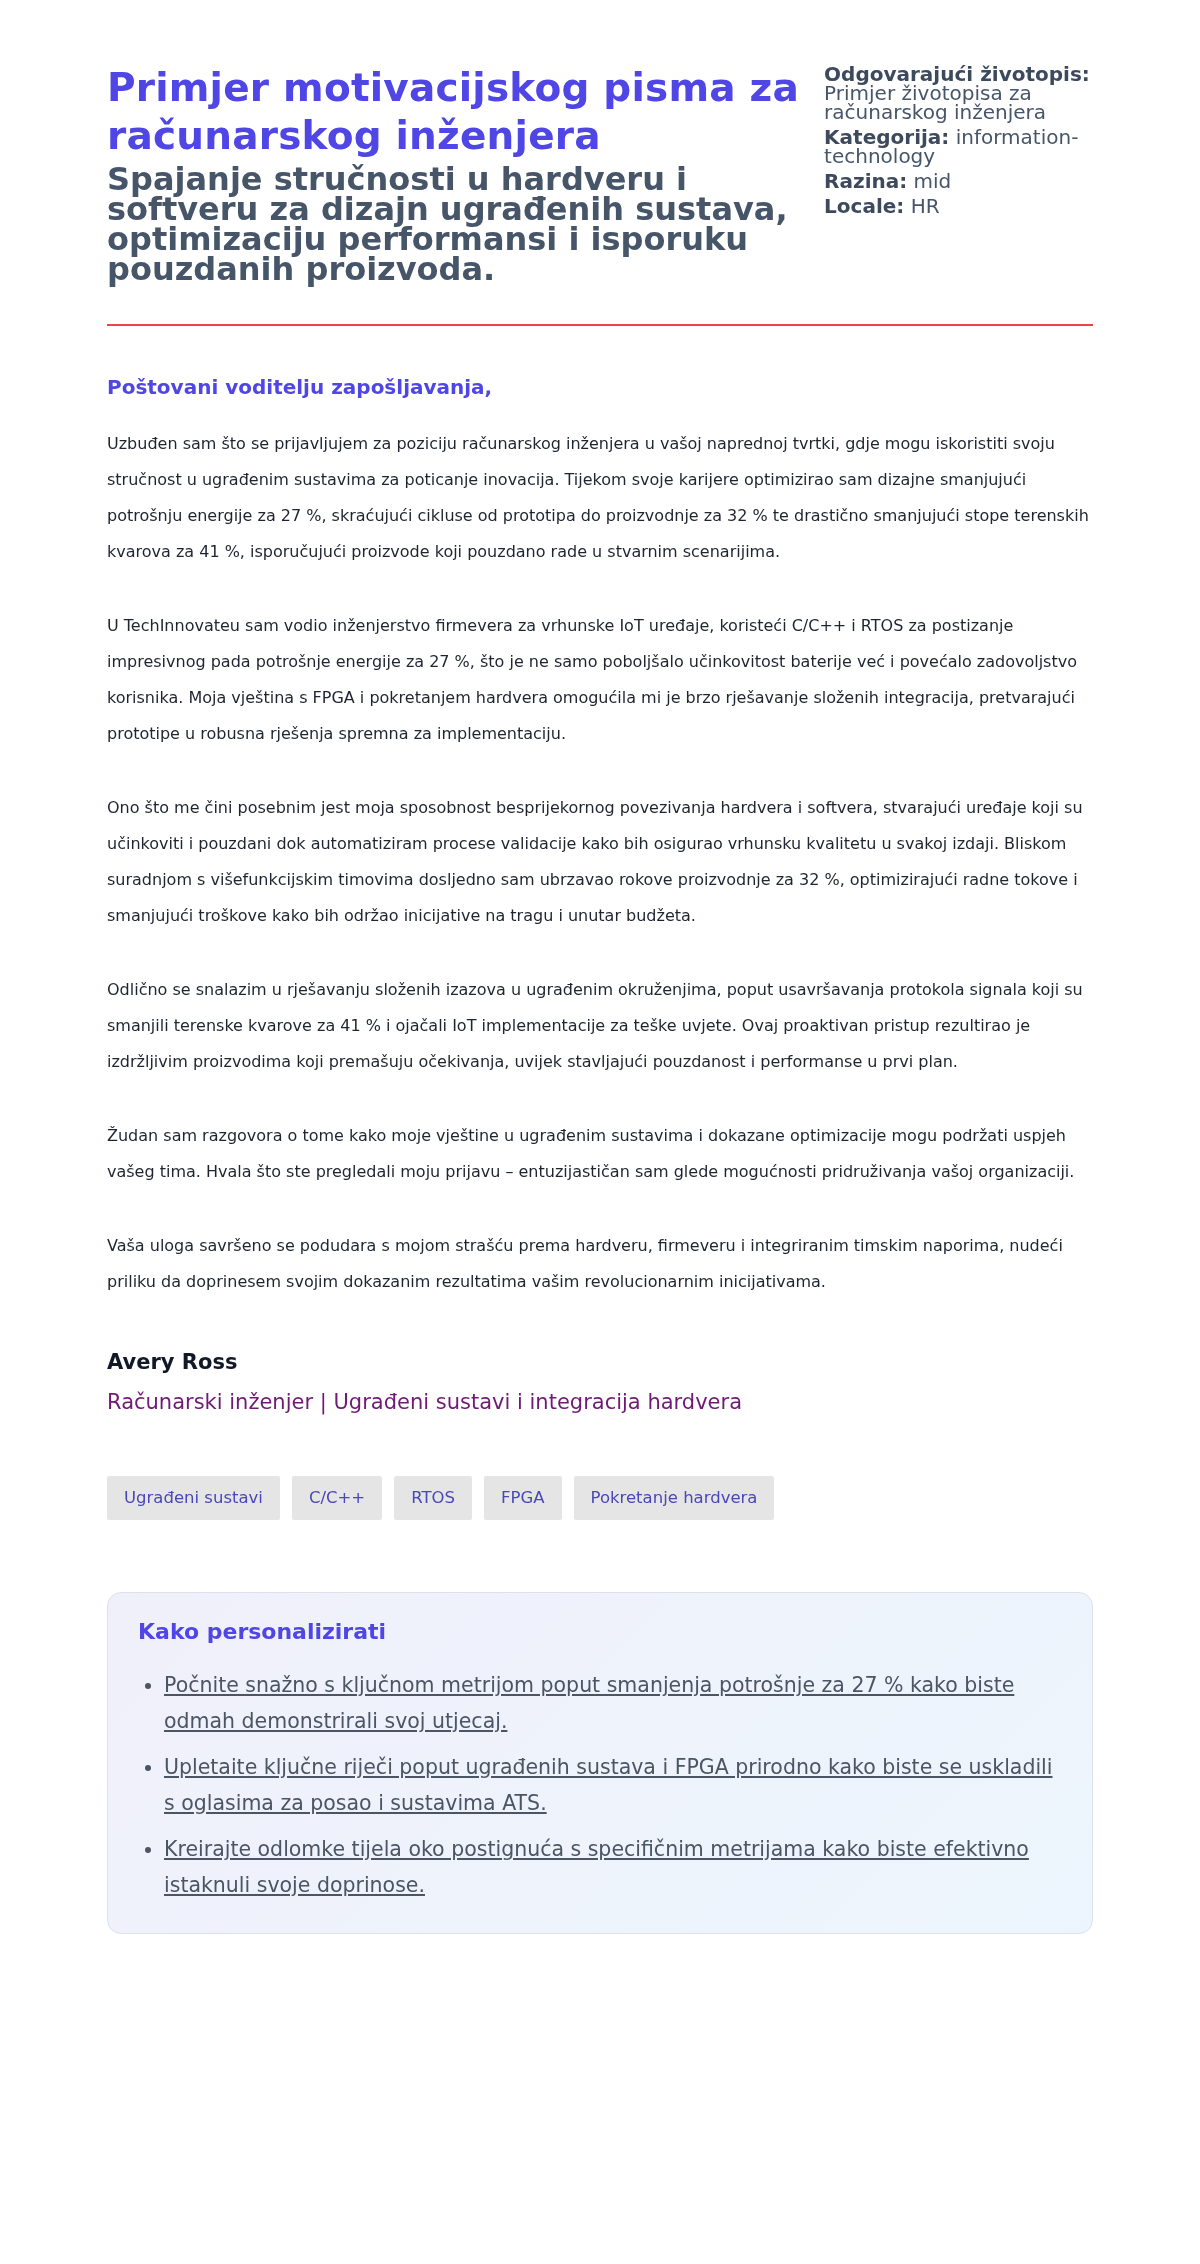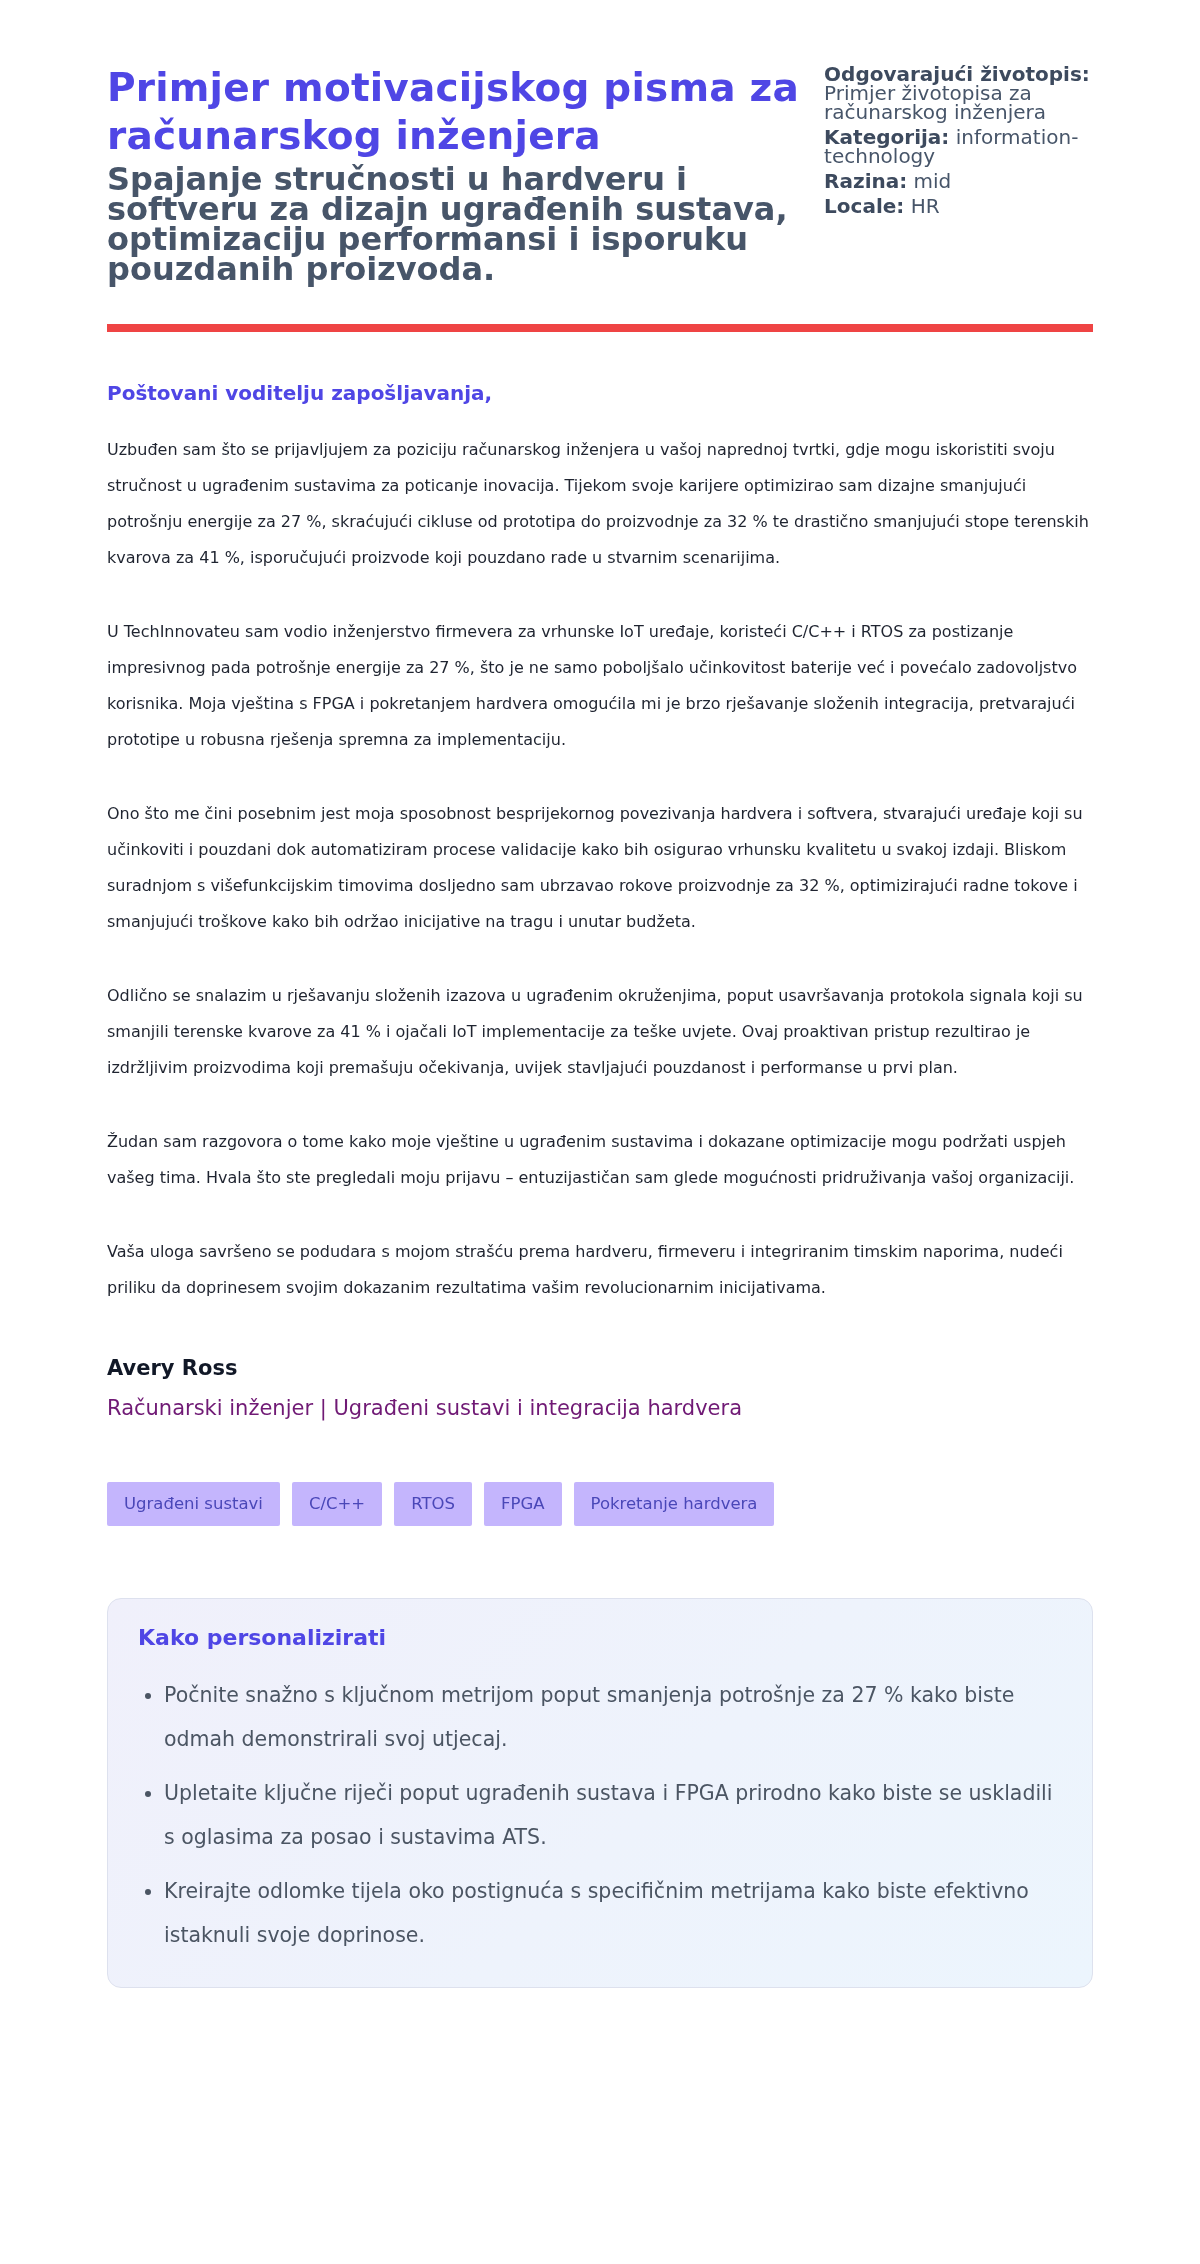--- a/index.html
+++ b/index.html
@@ -18,21 +18,21 @@
       width: 986px;
       margin-left: 107px;
       padding-top: 64px;
     }
     .header {
       position: relative;
       display: flex;
       justify-content: space-between;
       align-items: flex-start;
       padding-bottom: 36px;
-      border-bottom: 8px solid #ef4444;
+      border-bottom: 2px solid #ef4444;
     }
     .header-left {
       width: 720px;
     }
     .title {
       margin: 0;
       font-family: "DejaVu Sans", sans-serif;
       font-weight: bold;
       font-size: 39px;
       line-height: 48px;
@@ -91,21 +91,21 @@
       font-size: 21px;
       line-height: 28px;
       color: #701a75;
     }
     .tags {
       display: flex;
       gap: 12px;
       margin-top: 60px;
     }
     .tag {
-      background: #c4b5fd;
+      background: #e5e5e5;
       color: #4a47b8;
       font-size: 16.5px;
       line-height: 20px;
       padding: 12px 17px;
       border-radius: 2px;
       cursor: pointer;
     }
     .tips {
       margin-top: 72px;
       background: linear-gradient(135deg, #f0f0fb 0%, #eef3fc 55%, #ecf5fd 100%);
@@ -117,22 +117,23 @@
       margin: 0;
       font-weight: bold;
       font-size: 22px;
       line-height: 30px;
       color: #4f46e5;
     }
     .tips-list {
       margin: 20px 0 0 0;
       padding-left: 26px;
       font-size: 20.5px;
-      line-height: 44px;
+      line-height: 36px;
       color: #4b5563;
+      text-decoration: underline;
     }
     .tips-list li {
       margin-bottom: 10px;
     }
     .tips-list li:last-child {
       margin-bottom: 0;
     }
   </style>
 </head>
 <body>

